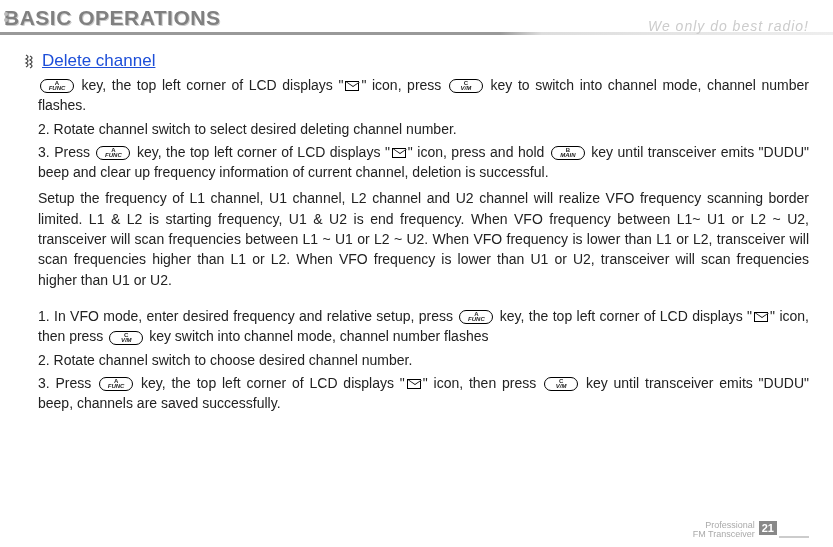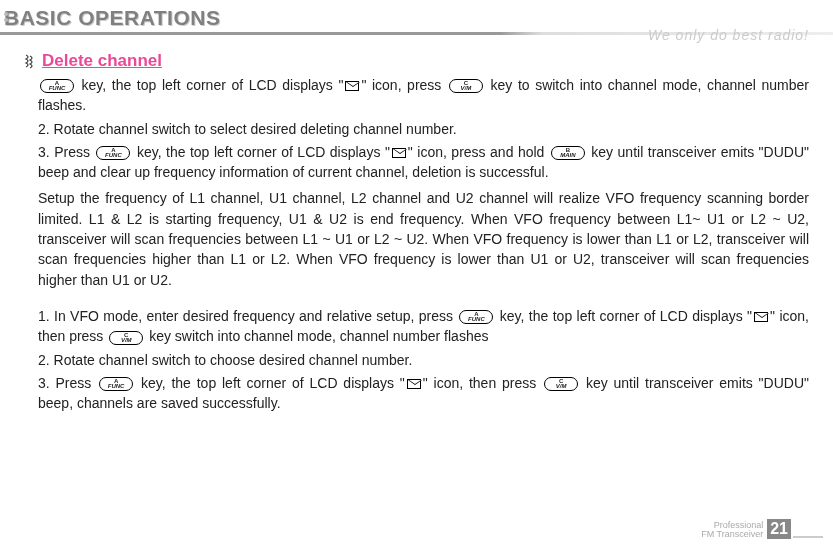--- a/index.html
+++ b/index.html
@@ -28,41 +28,40 @@
   }
   .tagline {
     position: absolute;
     top: 18px;
     right: 24px;
     font-family: "Comic Sans MS", cursive, sans-serif;
     font-size: 14px;
     color: #ccc;
     font-style: italic;
     letter-spacing: 1px;
-    margin-top: 9px;
   }
   .content {
     padding: 10px 24px 0 24px;
   }
   .section-heading {
     display: flex;
     align-items: center;
     margin: 6px 0 4px 0;
   }
   .wave-icon {
     width: 14px;
     height: 16px;
     margin-right: 4px;
     flex-shrink: 0;
   }
   .heading-text {
     font-size: 17px;
-    font-weight: bold;
+    font-weight: normal;
     text-decoration: underline;
-    color: #ec4899;
+    color: #1d4ed8;
   }
   ol {
     list-style: none;
     padding-left: 14px;
     margin-bottom: 6px;
   }
   li {
     font-size: 14px;
     line-height: 1.45;
     margin-bottom: 3px;
@@ -130,36 +129,36 @@
     font-family: Georgia, "Times New Roman", serif;
     font-weight: bold;
     font-size: 14px;
     line-height: 1.4;
     padding-left: 22px;
     margin: 4px 0 12px 0;
     color: #111;
   }
   .footer {
     position: absolute;
-    right: 10px;
+    right: 24px;
     bottom: 8px;
     display: flex;
-    align-items: flex-end;
+    align-items: flex-start;
     color: #aaa;
     font-size: 9px;
   }
   .footer-text {
     text-align: right;
     line-height: 1.0;
     margin-right: 4px;
   }
   .page-num {
     background: #888;
     color: #fff;
-    font-size: 16px;
+    font-size: 11px;
     font-weight: bold;
     padding: 1px 3px;
   }
   .footer-line {
     width: 30px;
     height: 2px;
     background: #ccc;
     margin-left: 2px;
     align-self: flex-end;
     margin-bottom: 1px;

